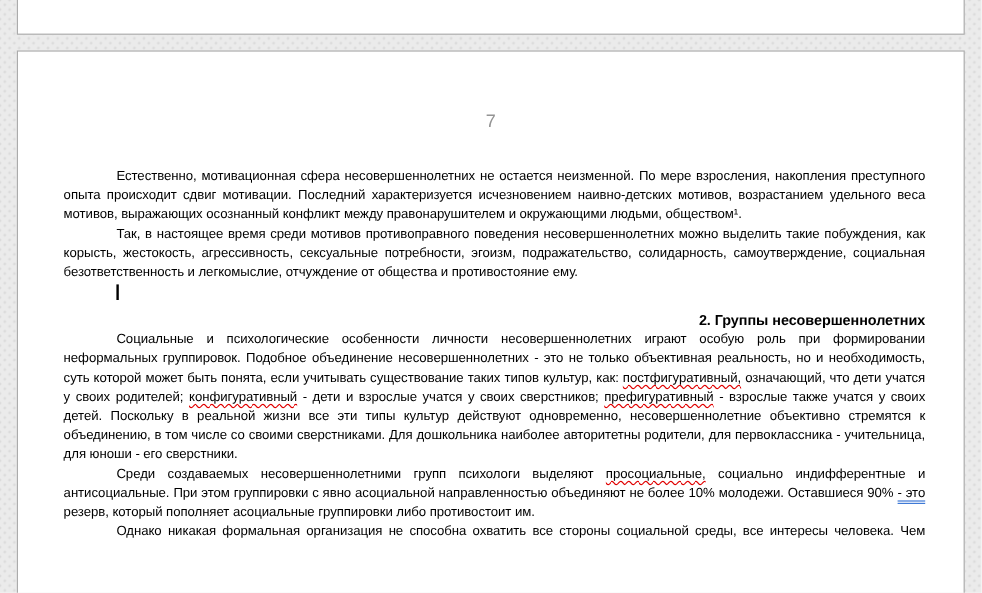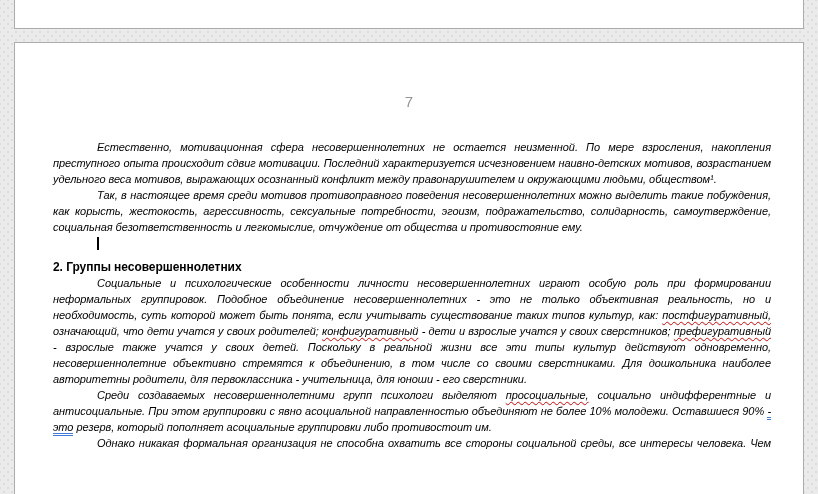--- a/index.html
+++ b/index.html
@@ -40,26 +40,25 @@
     padding: 0 32px 0 38px;
     margin-top: 28px;
     font-size: 11px;
     line-height: 16px;
     letter-spacing: -0.05px;
   }
   .para {
     margin: 0;
     text-align: justify;
     text-indent: 44px;
-    font-style: italic;
   }
   .para.last-cut { text-align-last: justify; }
   .heading {
     font-weight: bold;
-    text-align: left;
+    text-align: right;
     font-size: 12px;
     line-height: 16px;
   }
   .h1 { margin: 8px 0 0 0; }
   .h2 { margin: 26px 0 13px 0; }
   .empty-line { height: 16px; }
   .caret {
     display: inline-block;
     width: 1.5px; height: 13px;
     background: #000;

